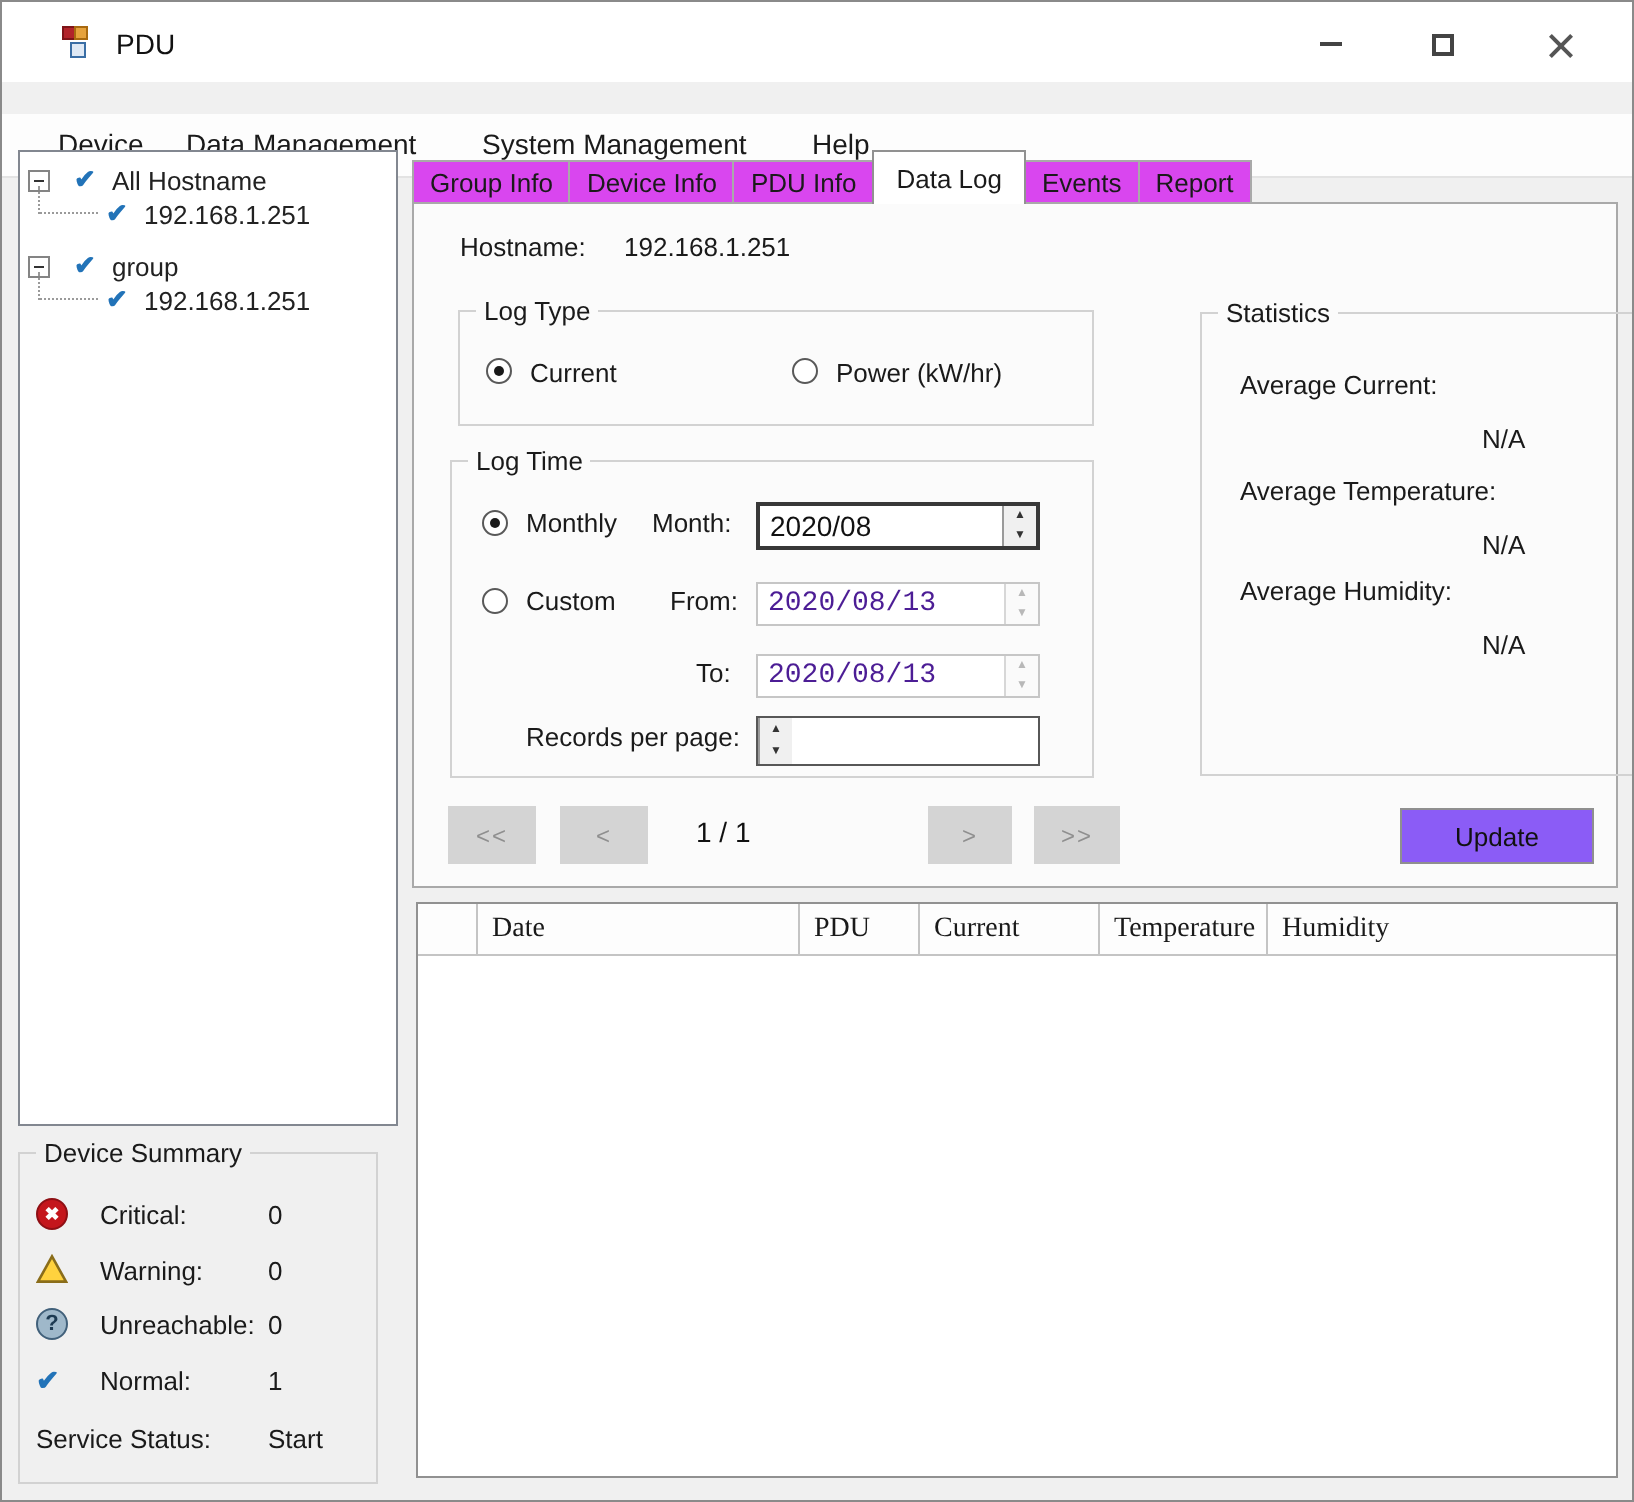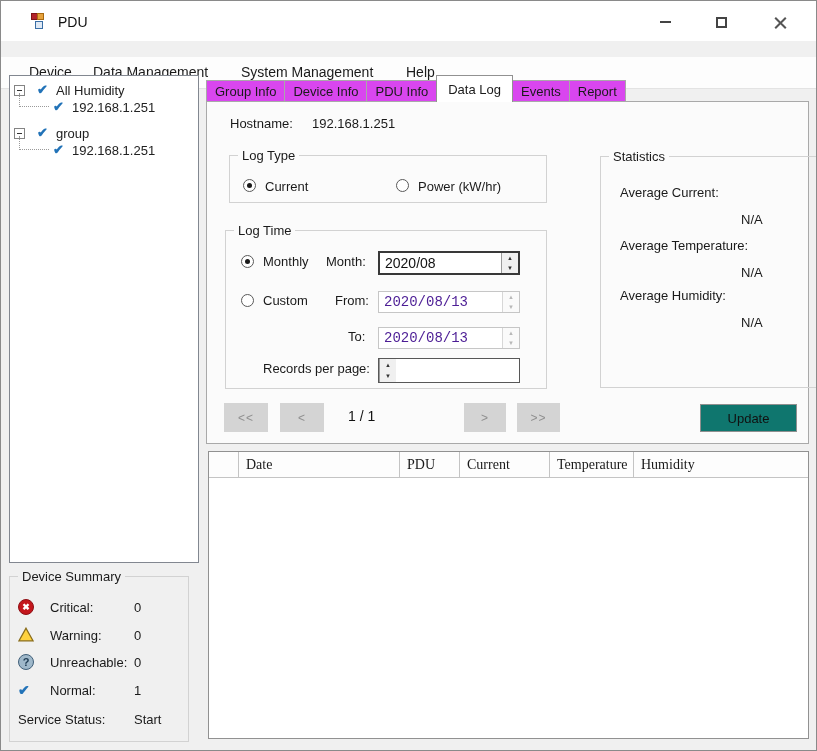--- a/index.html
+++ b/index.html
@@ -59,21 +59,21 @@
     border:1px solid #a9a9a9; border-left:none; font-size:13px; color:#1a1a1a; }
   .tab:first-child { border-left:1px solid #a9a9a9; }
   .tab.selected { height:27px; background:#ffffff; border:1px solid #919191; border-bottom:none;
     padding:0 11px; position:relative; z-index:3; margin-left:-1px; }
   
   .tab-page { position:absolute; left:205px; top:100px; width:603px; height:343px; background:#fbfbfb;
     border:1px solid #a9a9a9; z-index:1; }
   .tab-page .groupbox > .gb-title { background:#fbfbfb; }
   .hostname-label { position:absolute; left:23px; top:14px; }
   .hostname-value { position:absolute; left:105px; top:14px; }
-  .logtype-box { left:22px; top:53px; width:318px; height:48px; }
+  .logtype-box { left:22px; top:53px; width:318px; height:58px; }
   .logtime-box { left:18px; top:128px; width:322px; height:159px; }
   .stats-box   { left:353px; top:54px; width:230px; height:232px;margin-left:40px; }
   .radio { display:inline-block; width:13px; height:13px; border-radius:50%; background:#fff; border:1px solid #595959; position:relative; }
   .radio.checked::before { content:""; position:absolute; left:3px; top:3px; width:5px; height:5px; border-radius:50%; background:#1a1a1a; }
   .field-row { position:absolute; height:24px; }
   .row-label { position:absolute; top:3px; white-space:nowrap; }
   .spin { position:absolute; display:flex; width:142px; height:24px; background:#fff; }
   .spin input { flex:1; border:none; outline:none; background:transparent; font-family:"Liberation Sans",sans-serif;
     font-size:14px; padding:0 5px; color:#111; min-width:0; }
   .spin .arrows { width:17px; display:flex; flex-direction:column; border-left:1px solid #9a9a9a; background:#f0f0f0; }
@@ -83,21 +83,21 @@
   .spin.disabled { border:1px solid #c6c6c6; height:22px; }
   .spin.disabled input { color:#4c1d95;font-family:Liberation Mono, monospace; }
   .spin.disabled .arrows { border-left:1px solid #d7d7d7; background:#fafafa; }
   .spin.disabled .arrows span { color:#b8b8b8; }
   .stat-label { position:absolute; left:19px; white-space:nowrap; }
   .stat-value { position:absolute; left:140px; }
   
   .pg-btn { position:absolute; top:301px; height:29px; background:#d4d4d4; color:#8f8f8f; border:none;
     font-size:12px; font-family:"Liberation Sans",sans-serif; letter-spacing:1px; }
   .pg-page { position:absolute; top:306px; font-size:14px; color:#111; }
-  .update-btn { position:absolute; left:493px; top:302px; width:97px; height:28px; background:#0f766e;
+  .update-btn { position:absolute; left:493px; top:302px; width:97px; height:28px; background:#8b5cf6;
     border:1px solid #8f8f8f; font-size:13px; color:#111; font-family:"Liberation Sans",sans-serif; }
   
   .data-table { position:absolute; left:207px; top:450px; width:601px; height:288px; background:#ffffff; border:1px solid #919191; }
   .dt-header { position:absolute; left:0; top:0; width:100%; height:26px; display:flex; background:#fdfdfd; border-bottom:1px solid #c4c4c4; }
   .dt-cell { height:100%; display:flex; align-items:center; padding-left:7px; border-right:1px solid #c4c4c4; font-size:14px; color:#1a1a1a;font-family:Liberation Serif, serif; }
   .dt-cell.c0 { width:30px; padding-left:0; }
   .dt-cell.c1 { width:161px; } .dt-cell.c2 { width:60px; } .dt-cell.c3 { width:90px; }
   .dt-cell.c4 { width:84px; } .dt-cell.c5 { flex:1; border-right:none; }
   .warning-svg { display:block; }
 </style>
@@ -128,21 +128,21 @@
     <span class="menu-item" style="left:28px">Device</span>
     <span class="menu-item" style="left:92px">Data Management</span>
     <span class="menu-item" style="left:240px">System Management</span>
     <span class="menu-item" style="left:405px">Help</span>
   </div>
 
   <div class="tree-panel">
     <div class="tree-row" style="left:0;top:6px;width:100%">
       <span class="expander"></span>
       <span class="tree-check" style="left:27px">✔</span>
-      <span class="tree-label" style="left:46px">All Humidity</span>
+      <span class="tree-label" style="left:46px">All Hostname</span>
     </div>
     <div class="tree-row" style="left:0;top:23px;width:100%">
       <span class="connector" style="left:9px;top:-6px;width:30px;height:14px"></span>
       <span class="tree-check" style="left:43px">✔</span>
       <span class="tree-label" style="left:62px">192.168.1.251</span>
     </div>
     <div class="tree-row" style="left:0;top:49px;width:100%">
       <span class="expander"></span>
       <span class="tree-check" style="left:27px">✔</span>
       <span class="tree-label" style="left:46px">group</span>

